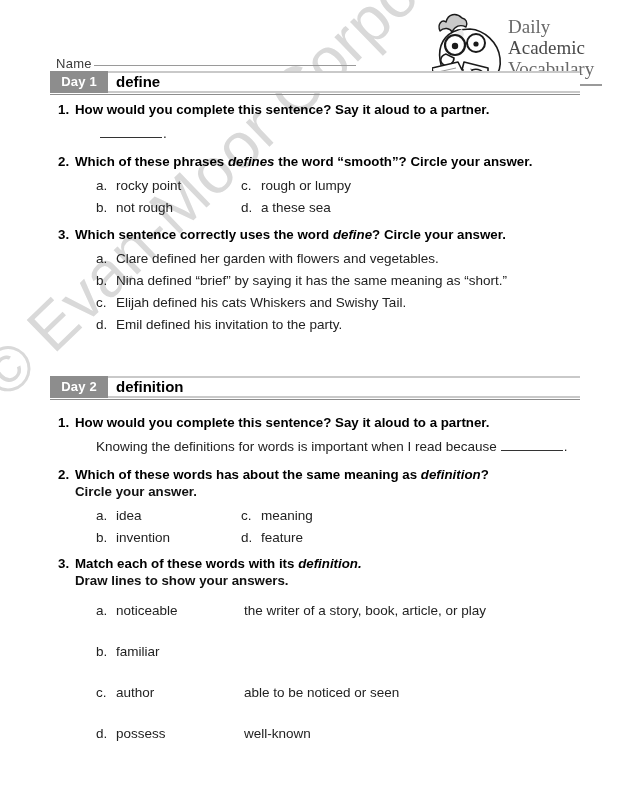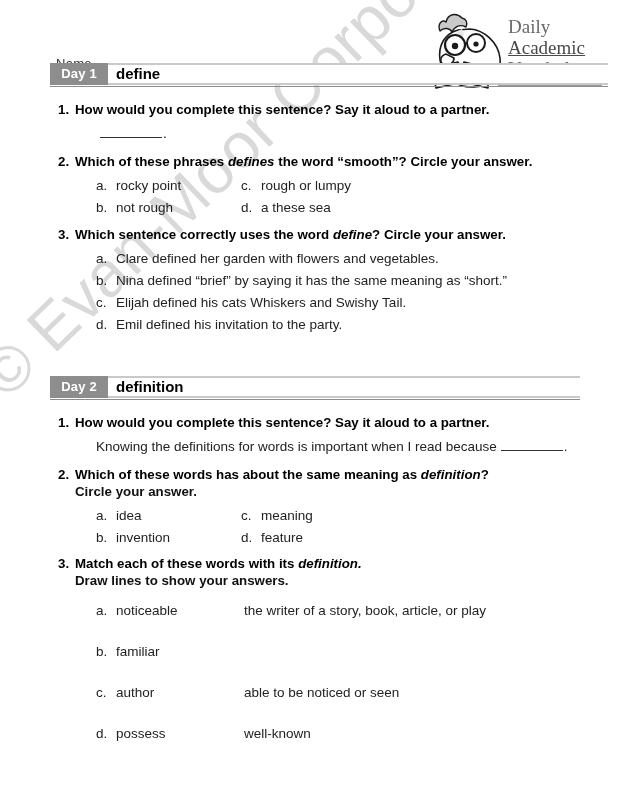--- a/index.html
+++ b/index.html
@@ -82,21 +82,21 @@
     font-size: 19px;
     line-height: 21px;
     color: #6a6a6a;
     padding-top: 8px;
     margin-left: 2px;
   }
   .logo-words .lw {
     display: block;
     white-space: nowrap;
   }
-  .logo-words .lw.dark { color: #4a4a4a; text-decoration: underline; }
+  .logo-words .lw.dark { color: #4a4a4a; }
   .logo-underline {
     position: absolute;
     left: 66px;
     right: 0;
     top: 76px;
     border-bottom: 2px solid #9a9a9a;
   }
 
   
   .day-header {
@@ -266,21 +266,21 @@
         <path d="M64 62 C70 64 73 70 70 76 C66 74 63 69 63 64 Z" fill="#ffffff" stroke="#1a1a1a" stroke-width="1.4"></path>
       </svg>
       <div class="logo-words">
         <span class="lw">Daily</span>
         <span class="lw dark">Academic</span>
         <span class="lw">Vocabulary</span>
       </div>
       <div class="logo-underline"></div>
     </div>
 
-    <div class="day-header" style="top:63px;padding-left:28px;">
+    <div class="day-header" style="top:71px;">
       <div class="bar-bg"></div>
       <div class="bar-white"></div>
       <div class="day-badge">Day 1</div>
       <div class="day-word">define</div>
       <div class="bar-rule"></div>
     </div>
 
     <div class="q" style="top:101px;">
       <div class="q-line">
         <span class="q-num">1.</span>

